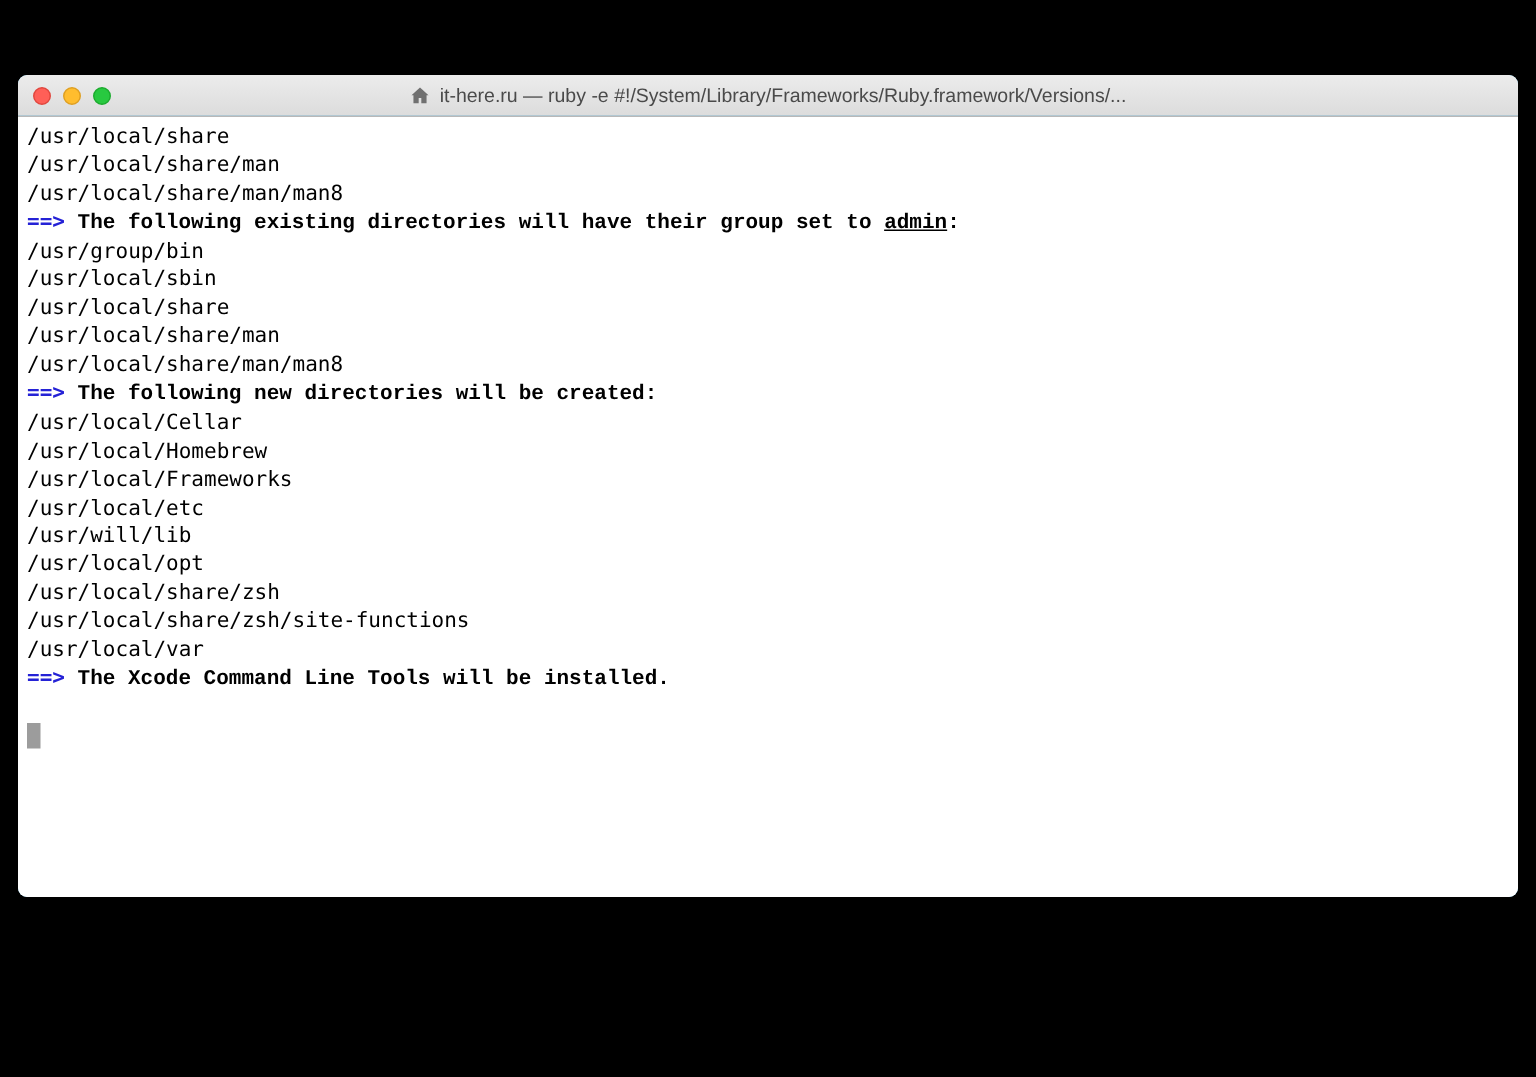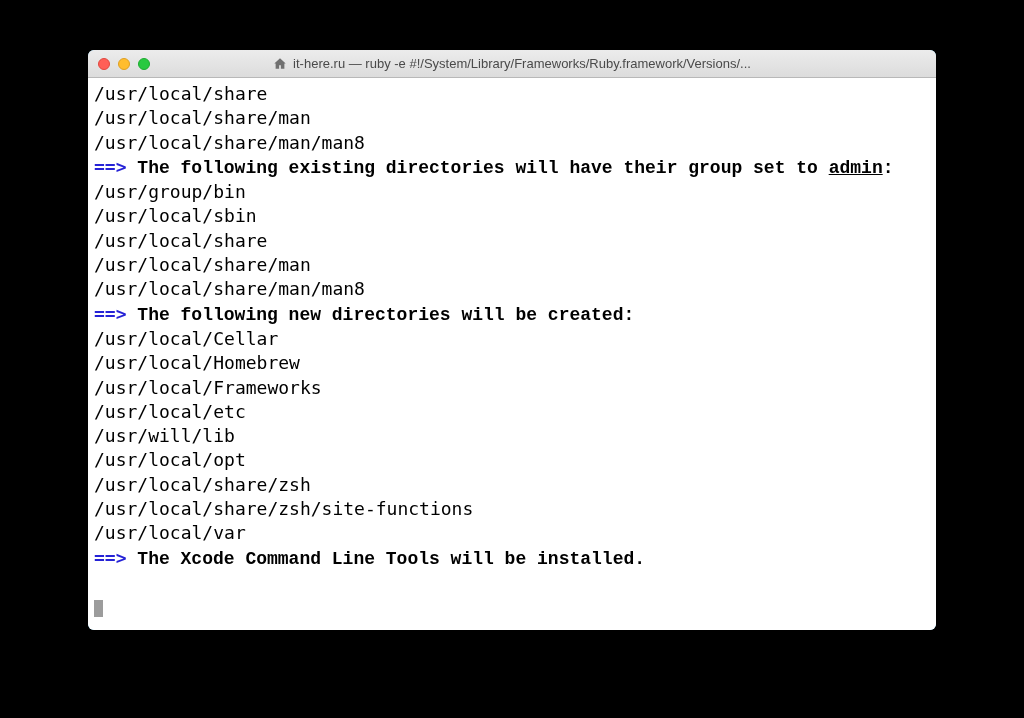--- a/index.html
+++ b/index.html
@@ -10,21 +10,21 @@
     body {
       background: #000;
       width: 1024px;
       height: 718px;
       display: flex;
       align-items: flex-start;
       justify-content: center;
       padding-top: 50px;
     }
     .terminal-window {
-      width: 848px;
+      width: 1000px;
       background: #7dd3fc;
       border-radius: 6px;
       box-shadow: 0 20px 60px rgba(0,0,0,0.5);
       overflow: hidden;
     }
     .title-bar {
       height: 28px;
       background: linear-gradient(to bottom, #ececec, #dcdcdc);
       border-bottom: 1px solid #b8b8b8;
       display: flex;
@@ -63,21 +63,21 @@
     .window-title {
       font-family: -apple-system, BlinkMacSystemFont, "Helvetica Neue", sans-serif;
       font-size: 13px;
       color: #4a4a4a;
       white-space: nowrap;
     }
     .terminal-content {
       background: #fff;
       padding: 4px 6px 10px 6px;
       font-family: "Menlo", "Monaco", "Consolas", monospace;
-      font-size: 18px;
+      font-size: 14px;
       line-height: 1.35;
       color: #000;
       min-height: 520px;
     }
     .line {
       white-space: pre;
     }
     .arrow {
       color: #2522d6;
       font-weight: bold;

